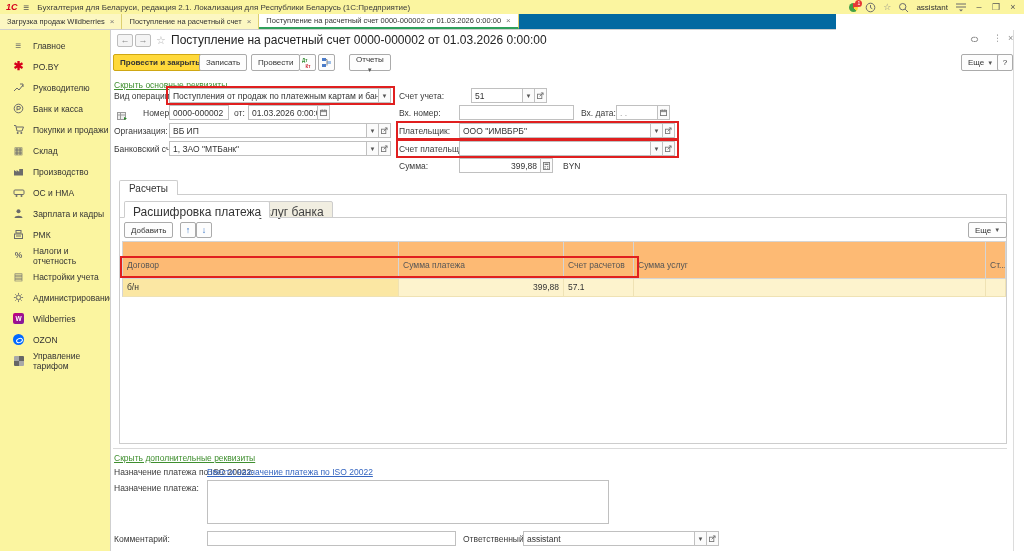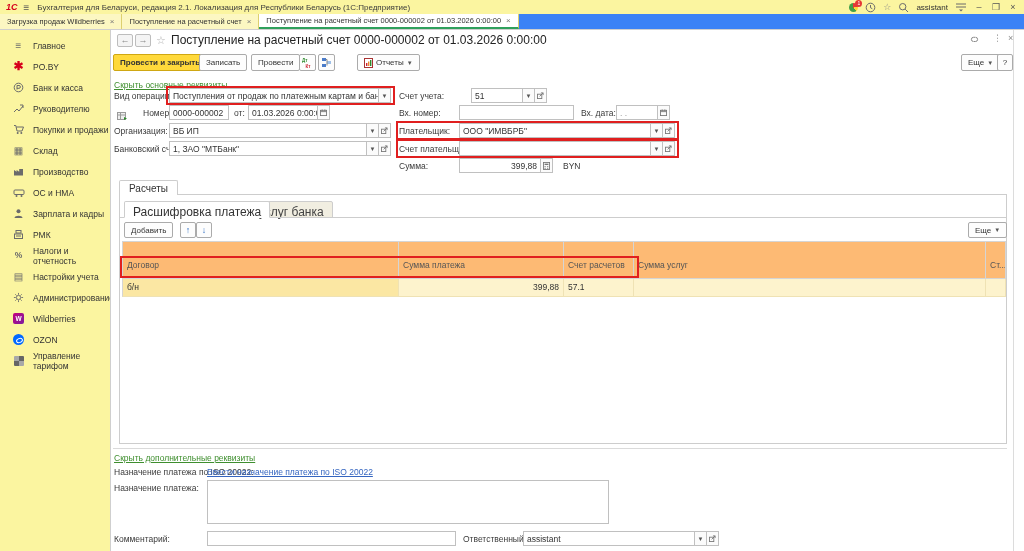--- a/index.html
+++ b/index.html
@@ -15,21 +15,21 @@
   .tb-right { margin-left:auto; display:flex; align-items:center; gap:7px; padding-right:6px; }
   .pie { width:9px; height:9px; border-radius:50%; position:relative;
          background:conic-gradient(#e53935 0 22%, #fdd835 0 40%, #43a047 0 100%); }
   .pie .badge { position:absolute; right:-4px; top:-3px; width:7px; height:7px; border-radius:50%;
                 background:#e53935; color:#fff; font-size:5px; line-height:7px; text-align:center; }
   .wctl { color:#555; font-size:9px; width:10px; text-align:center; }
   .userlbl { font-size:8px; color:#333; }
   .svgic { display:block; }
 
   
-  #tabbar { position:absolute; left:0; top:14px; width:1024px; height:16px; background:#3b82f6;
+  #tabbar { position:absolute; left:0; top:14px; width:836px; height:16px; background:#0369a1;
             display:flex; border-bottom:1px solid #cfcfcf; }
   .wtab { display:flex; align-items:center; gap:5px; font-size:7.5px; padding:0 7px;
           background:#fcf7c2; border-right:1px solid #ddd06e; color:#333; white-space:nowrap; }
   .wtab .x { color:#777; font-size:8px; }
   .wtab.active { background:#fff; border-bottom:2px solid #2fa05c; }
 
   
   #sidebar { position:absolute; left:0; top:30px; width:110px; height:521px; background:#fbf5a0; padding-top:5px; }
   .side-item { height:21px; display:flex; align-items:center; gap:8px; padding-left:12px; font-size:8.5px; color:#333; }
   .side-ic { width:13px; flex:none; text-align:center; color:#6b6b6b; font-size:10px; line-height:11px; display:flex; align-items:center; justify-content:center; }
@@ -150,34 +150,34 @@
     <span class="side-ic">≡</span>
     <span>Главное</span>
   </div>
   <div class="side-item">
     <span class="side-ic ic-poby">✱</span>
     <span>PO.BY</span>
   </div>
   <div class="side-item">
     <span class="side-ic">
       <svg width="11" height="11" viewBox="0 0 11 11">
+          <path d="M1 9l3-3 2 2 4-5" fill="none" stroke="#6b6b6b"></path>
+          <path d="M10 2v3M10 2H7" fill="none" stroke="#6b6b6b"></path>
+        </svg>
+    </span>
+    <span>Руководителю</span>
+  </div>
+  <div class="side-item">
+    <span class="side-ic">
+      <svg width="11" height="11" viewBox="0 0 11 11">
           <circle cx="5.5" cy="5.5" r="4.3" fill="none" stroke="#6b6b6b"></circle>
           <path d="M4 3.5v4M4 3.5h2a1.4 1.4 0 010 2.8H4" fill="none" stroke="#6b6b6b"></path>
         </svg>
     </span>
     <span>Банк и касса</span>
-  </div>
-  <div class="side-item">
-    <span class="side-ic">
-      <svg width="11" height="11" viewBox="0 0 11 11">
-          <path d="M1 9l3-3 2 2 4-5" fill="none" stroke="#6b6b6b"></path>
-          <path d="M10 2v3M10 2H7" fill="none" stroke="#6b6b6b"></path>
-        </svg>
-    </span>
-    <span>Руководителю</span>
   </div>
   <div class="side-item">
     <span class="side-ic">
       <svg width="12" height="11" viewBox="0 0 12 11">
           <path d="M1 1.5h1.8L4 7h5l1.5-4H3.3" fill="none" stroke="#6b6b6b"></path>
           <circle cx="4.7" cy="9" r="1" fill="#6b6b6b"></circle>
           <circle cx="8.3" cy="9" r="1" fill="#6b6b6b"></circle>
         </svg>
     </span>
     <span>Покупки и продажи</span>
@@ -292,21 +292,21 @@
       </svg>
   </span>
   <span class="btn" style="left:207px;top:24px;width:17px;padding:0;">
     <svg width="11" height="11" viewBox="0 0 11 11">
         <rect x="1" y="1" width="4" height="3" fill="#4b7cc9"></rect>
         <rect x="6" y="4" width="4" height="3" fill="#9fc0e8"></rect>
         <rect x="1" y="7" width="4" height="3" fill="#4b7cc9"></rect>
         <path d="M5 2.5h1v6h0" fill="none" stroke="#888"></path>
       </svg>
   </span>
-  <span class="btn" style="left:246px;top:24px;">
+  <span class="btn" style="left:238px;top:24px;flex-direction:column;">
     <svg width="9" height="10" viewBox="0 0 9 10">
         <rect x="0.5" y="0.5" width="8" height="9" fill="#fff" stroke="#a33"></rect>
         <rect x="2" y="5" width="1.4" height="3" fill="#c23"></rect>
         <rect x="4" y="3.5" width="1.4" height="4.5" fill="#e8882d"></rect>
         <rect x="6" y="2" width="1.4" height="6" fill="#2d8a2d"></rect>
       </svg>
     <span>Отчеты</span>
     <span class="caret">▼</span>
   </span>
   <span class="btn" style="left:850px;top:24px;">

